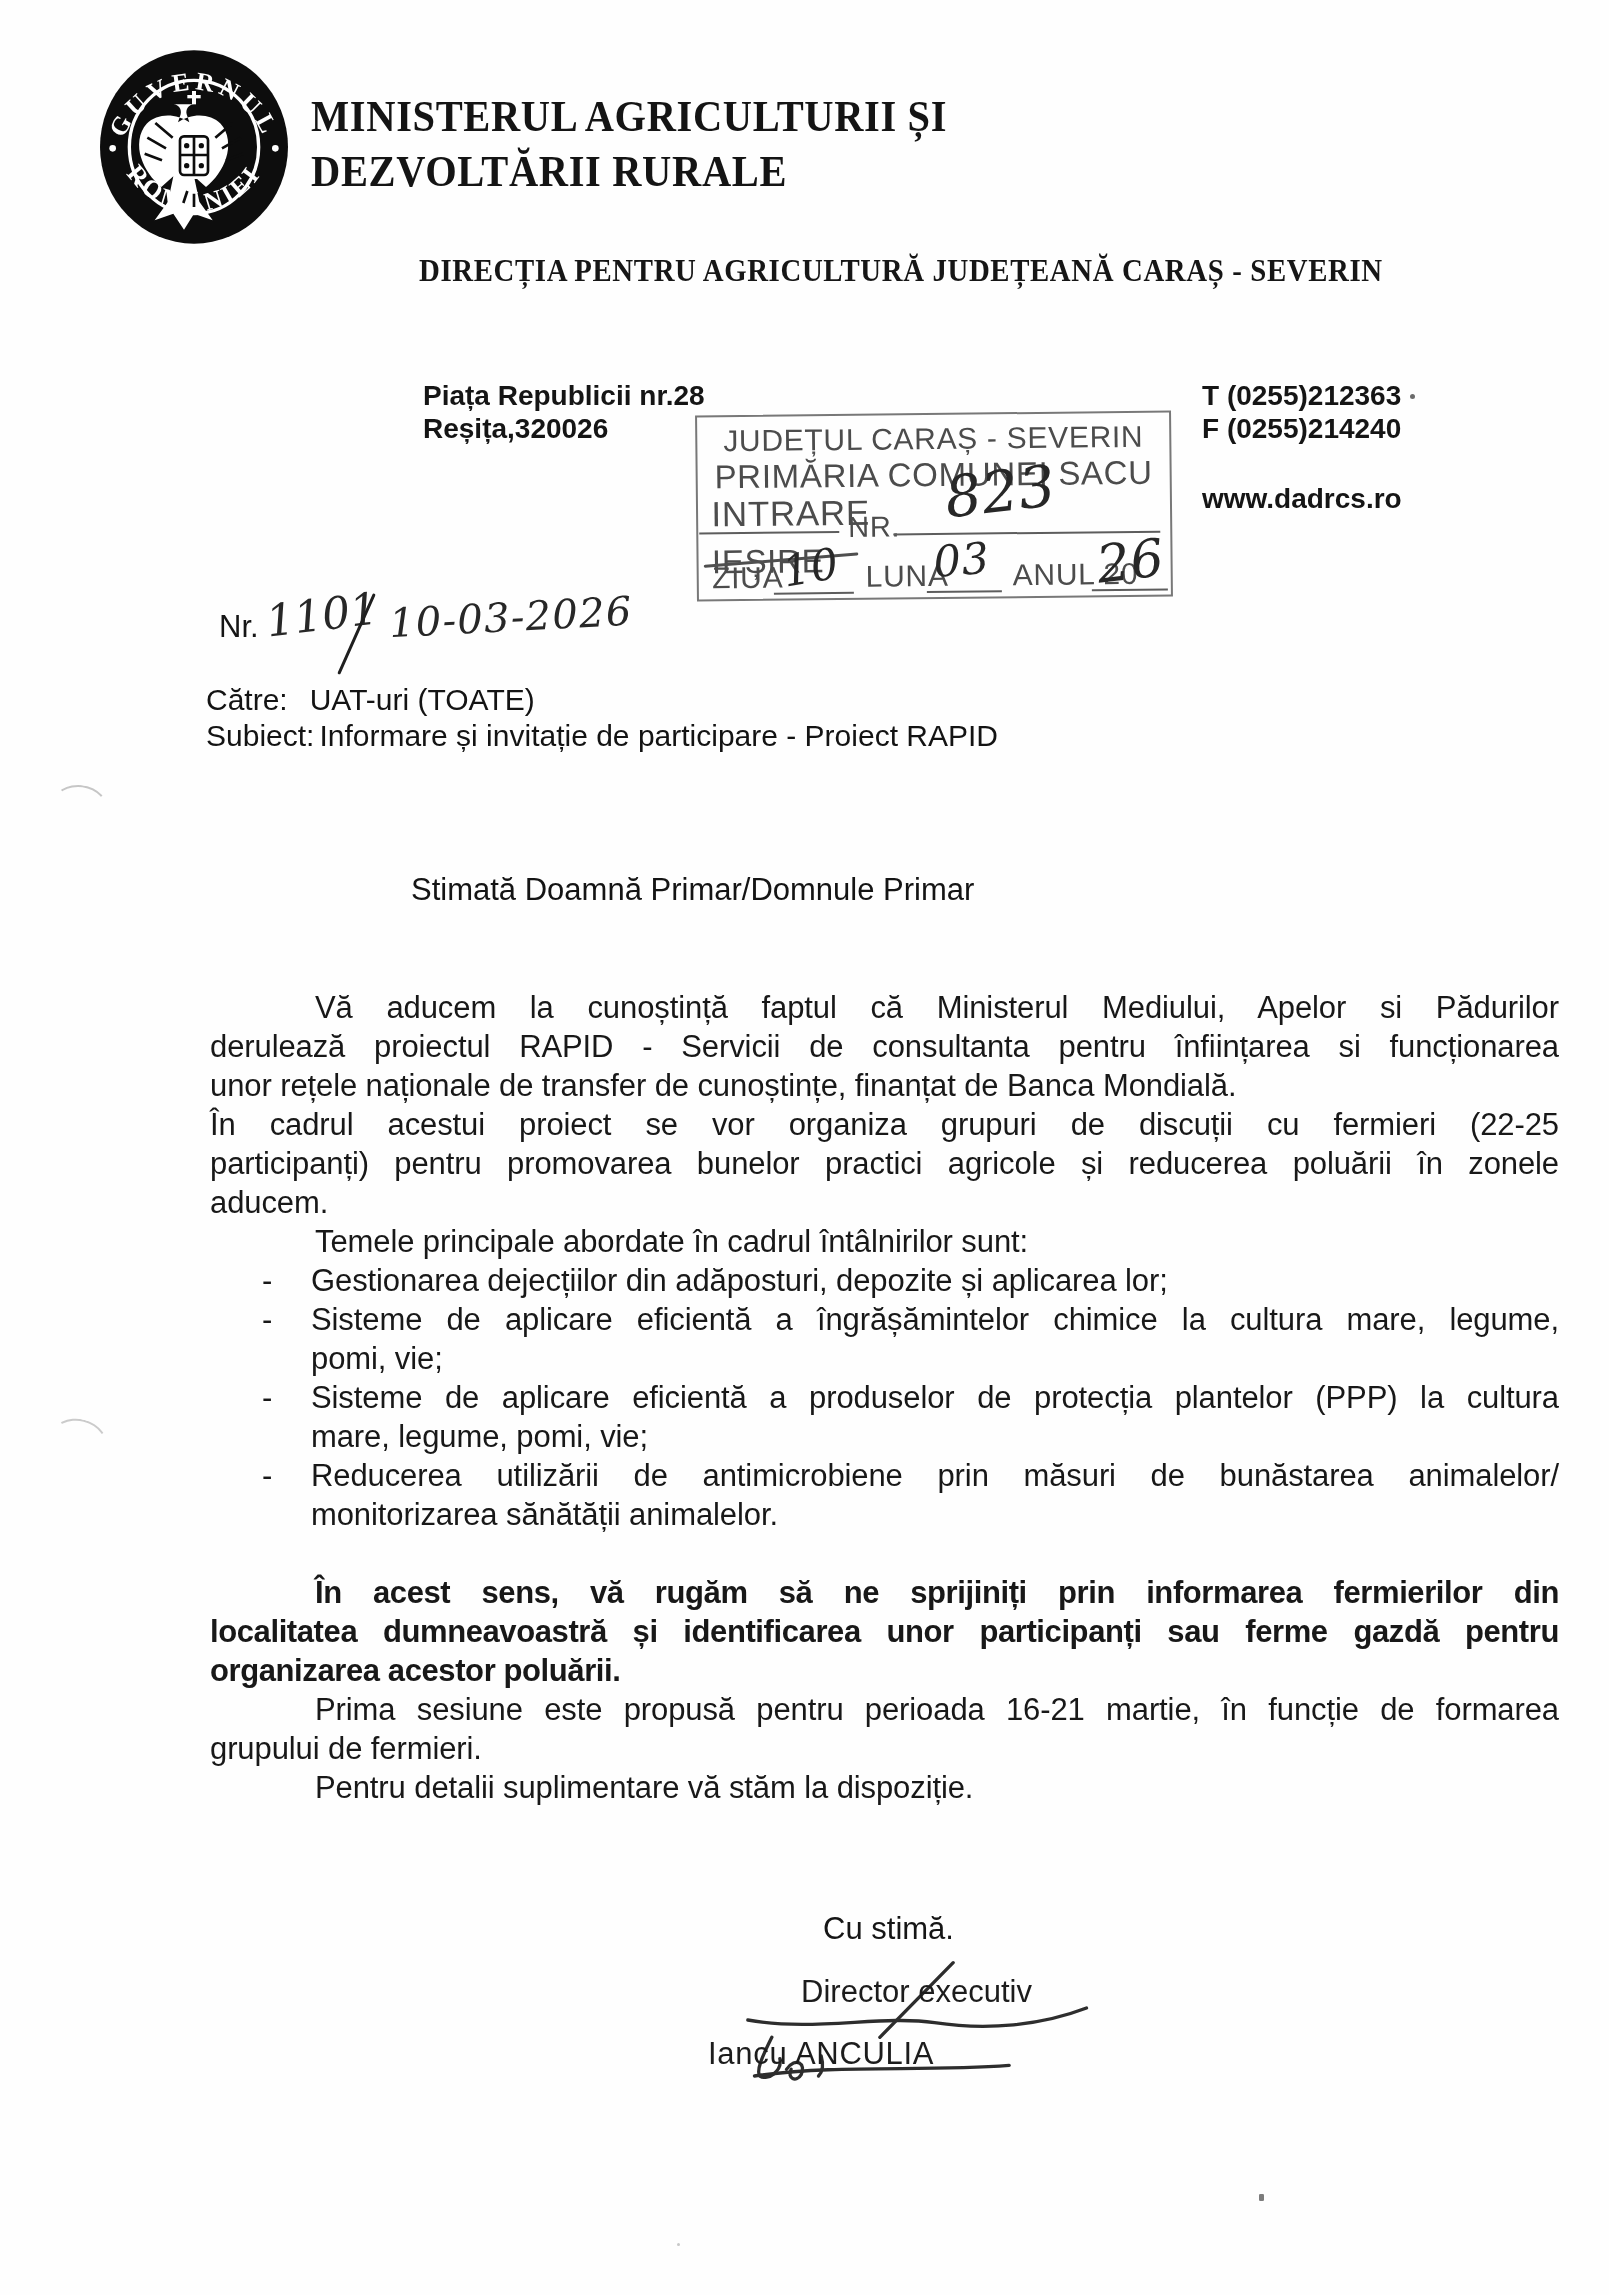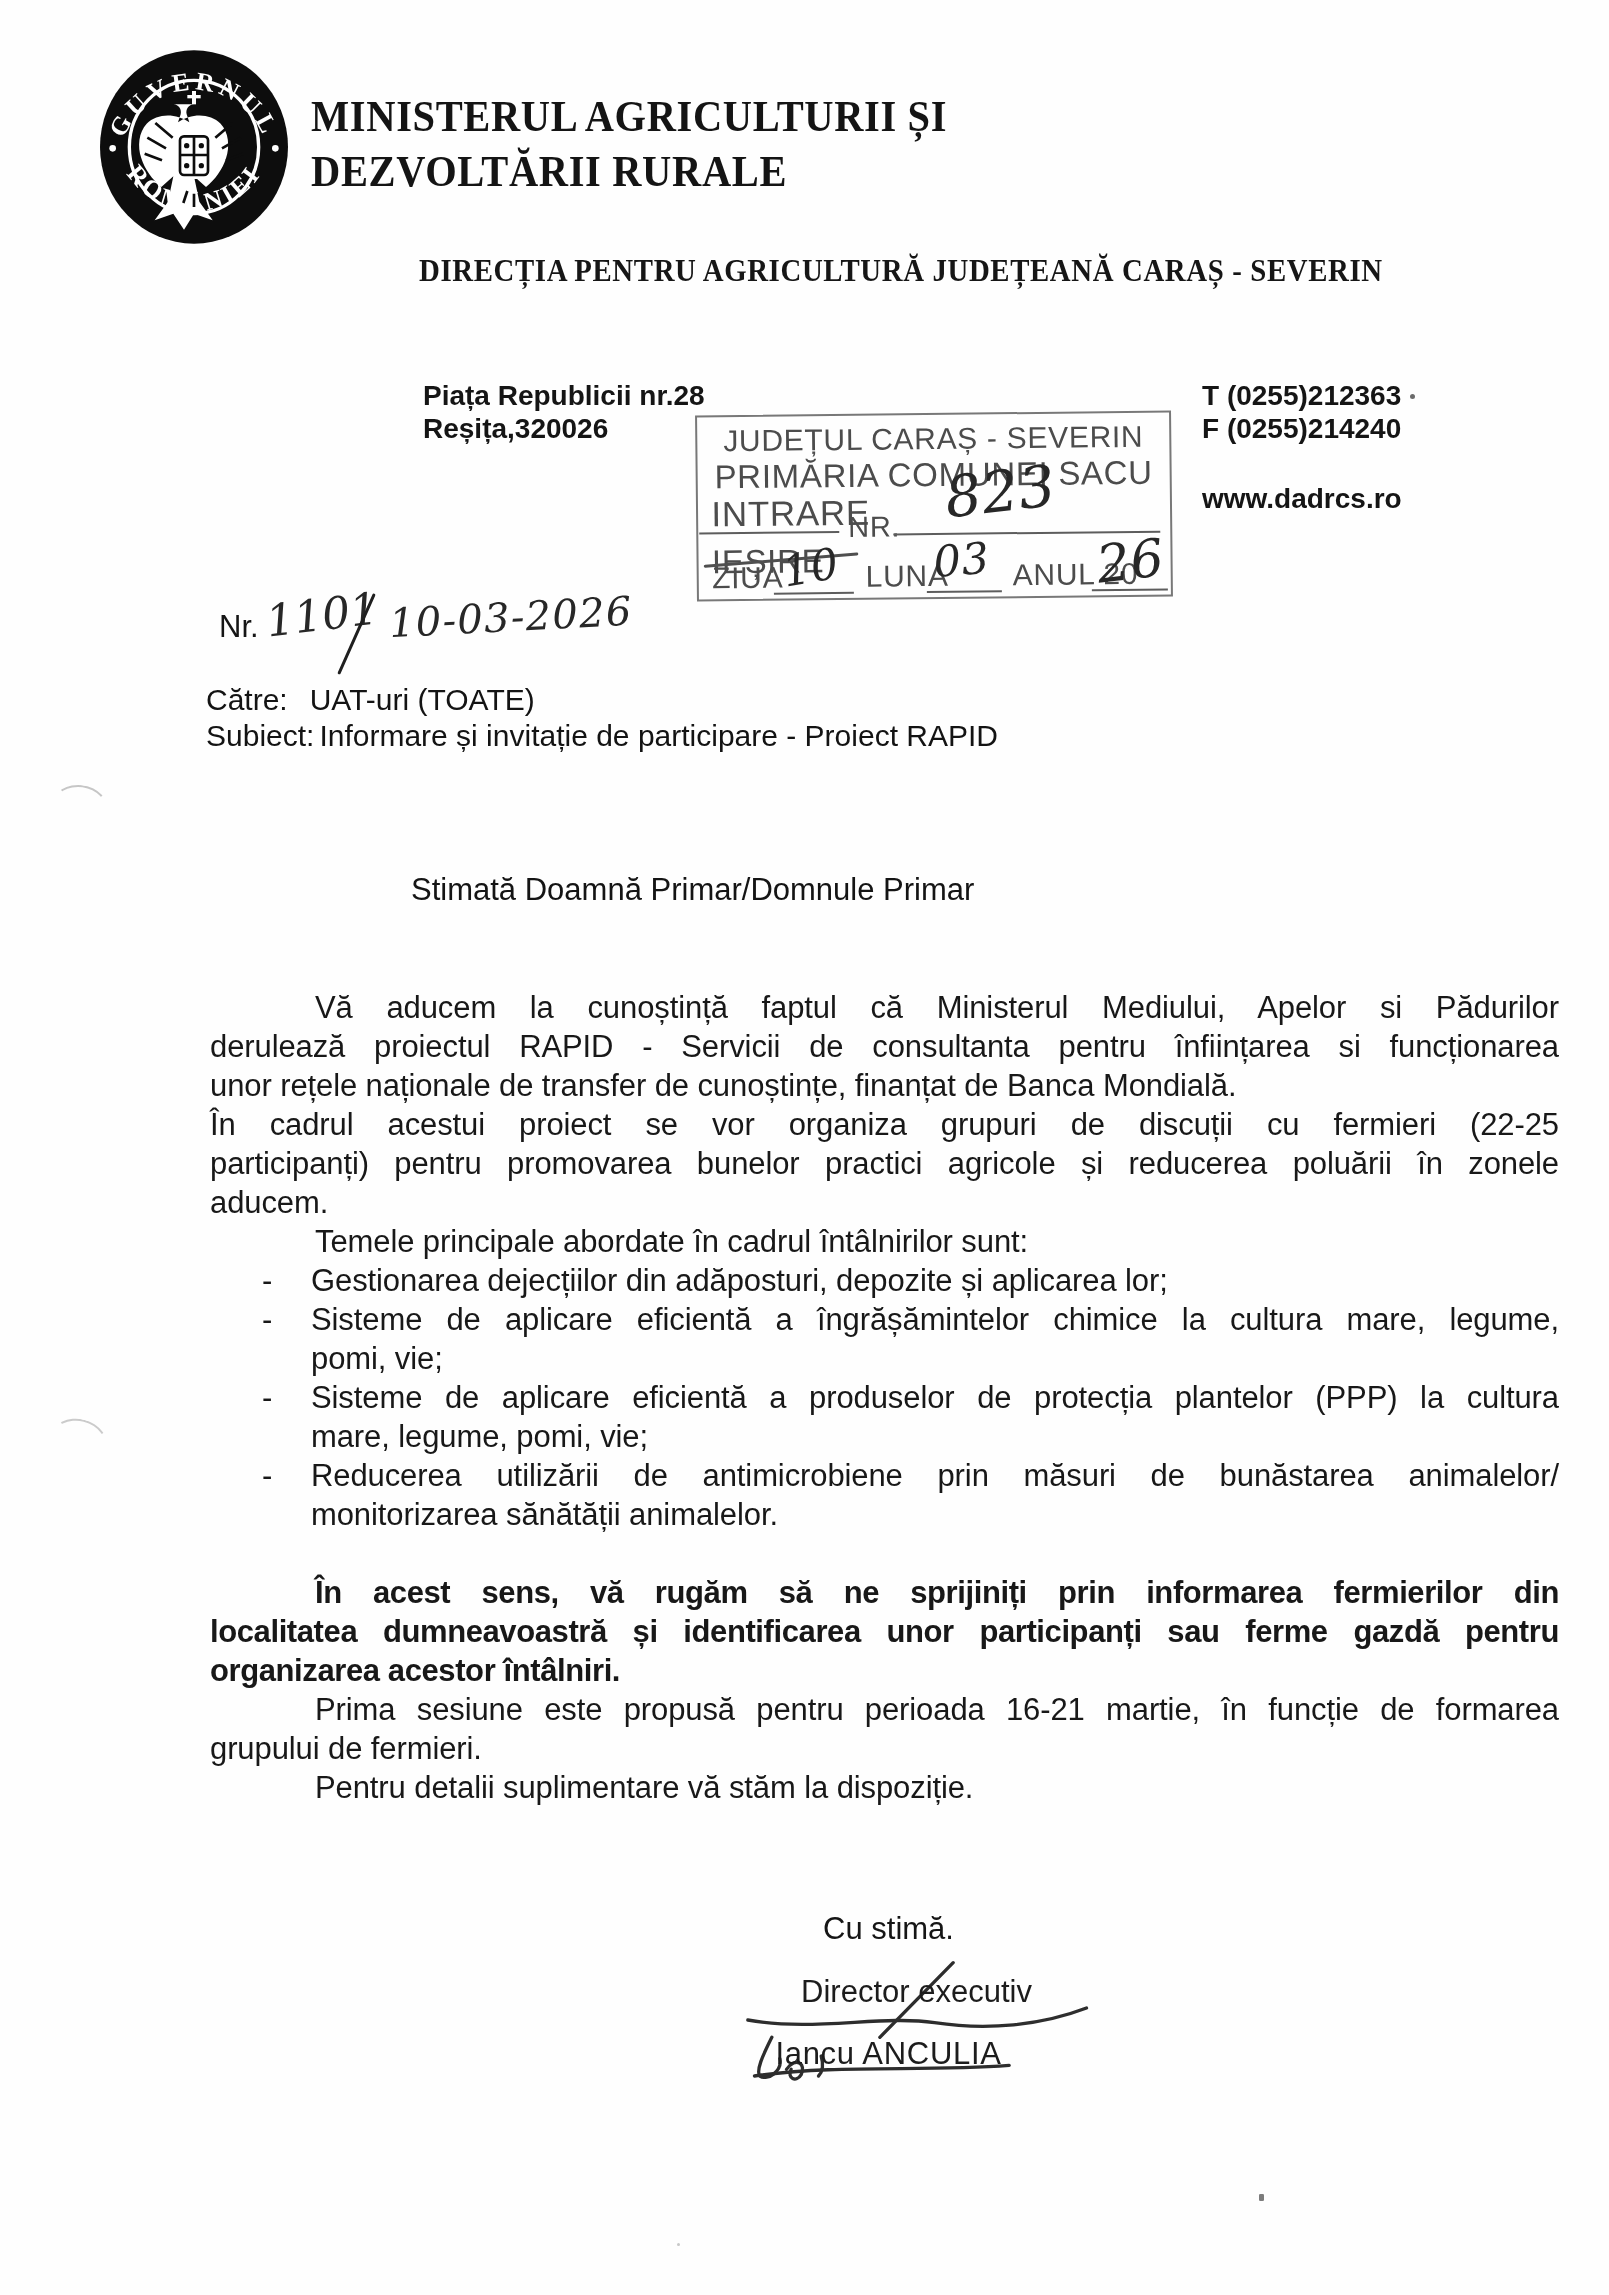--- a/index.html
+++ b/index.html
@@ -68,21 +68,21 @@
   .j{text-align:justify;text-align-last:justify;}
   .ind{padding-left:105px;}
   .bold{font-weight:700;letter-spacing:-0.4px;}
   .bullet{position:relative;padding-left:101px;box-sizing:border-box;}
   .bullet .marker{position:absolute;left:52px;top:0;height:39px;line-height:39px;}
   .sp-before{margin-top:39px;}
 
   
   .regards{position:absolute;left:708px;top:1911px;width:361px;text-align:center;font-size:31px;color:#151515;}
   .sig-title{position:absolute;left:736px;top:1974px;width:361px;text-align:center;font-size:31px;color:#1c1c1c;}
-  .sig-name{position:absolute;left:708px;top:2036px;width:361px;text-align:center;font-size:31px;
+  .sig-name{position:absolute;left:708px;top:2036px;width:361px;text-align:left;font-size:31px;
             letter-spacing:0.7px;color:#1c1c1c;}
   .sig-svg{position:absolute;left:721px;top:1956px;width:427px;height:180px;}
 
   
   .arc{position:absolute;border:2px solid #9a9a9a;border-color:#9a9a9a transparent transparent transparent;
        border-radius:50%;}
   .arc1{left:51px;top:785px;width:53px;height:43px;transform:rotate(8deg);opacity:.55;}
   .arc2{left:48px;top:1419px;width:56px;height:47px;transform:rotate(14deg);opacity:.5;}
   .speck1{position:absolute;left:1259px;top:2194px;width:4.7px;height:6.7px;background:#444;border-radius:1.3px;opacity:.7;}
   .speck2{position:absolute;left:677px;top:2243px;width:3.3px;height:3.3px;background:#777;border-radius:50%;opacity:.4;}
@@ -207,21 +207,21 @@
       <div class="bl">mare, legume, pomi, vie;</div>
     </div>
     <div class="bullet">
       <span class="marker">-</span>
       <div class="bl j">Reducerea utilizării de antimicrobiene prin măsuri de bunăstarea animalelor/</div>
       <div class="bl">monitorizarea sănătății animalelor.</div>
     </div>
 
     <div class="bl j ind bold sp-before">În acest sens, vă rugăm să ne sprijiniți prin informarea fermierilor din</div>
     <div class="bl j bold">localitatea dumneavoastră și identificarea unor participanți sau ferme gazdă pentru</div>
-    <div class="bl bold">organizarea acestor întâlniri.</div>
+    <div class="bl bold">organizarea acestor poluării.</div>
     <div class="bl j ind">Prima sesiune este propusă pentru perioada 16-21 martie, în funcție de formarea</div>
     <div class="bl">grupului de fermieri.</div>
     <div class="bl ind">Pentru detalii suplimentare vă stăm la dispoziție.</div>
   </div>
 
   <div class="regards">Cu stimă.</div>
   <div class="sig-title">Director executiv</div>
   <div class="sig-name">Iancu ANCULIA</div>
 
   <svg class="sig-svg" viewBox="0 0 640 270">

